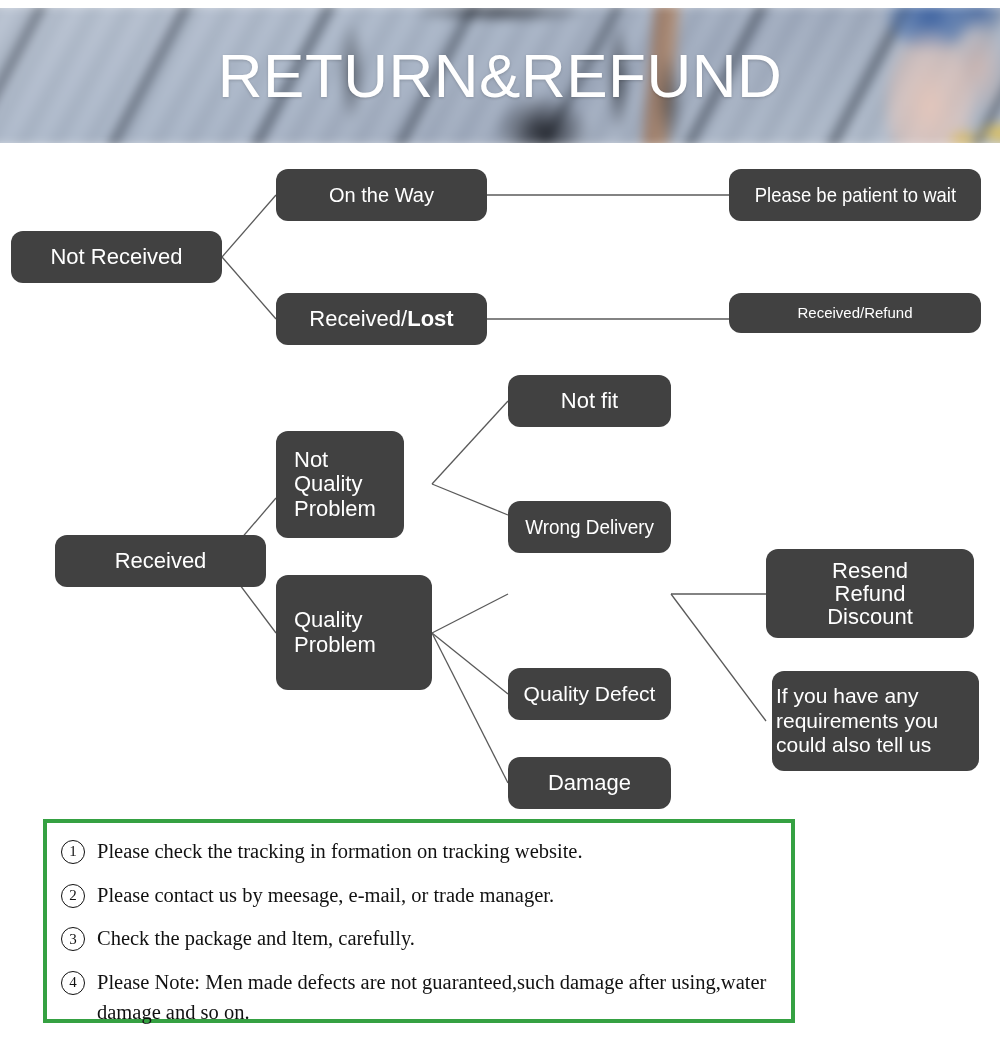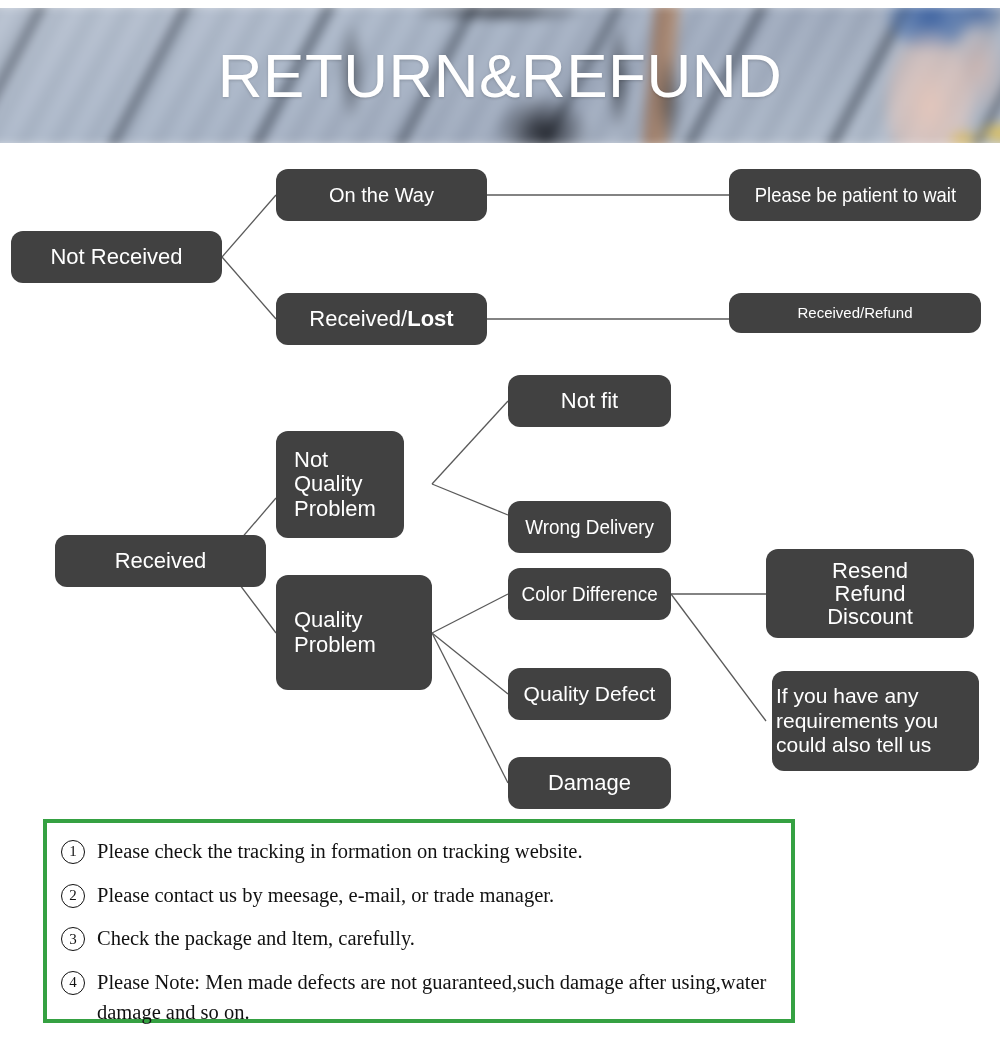--- a/index.html
+++ b/index.html
@@ -225,23 +225,20 @@
   </div>
 
   <div class="node center" style="left:508px; top:232px; width:163px; height:52px; font-size:22px;text-align:center;">
     <span>Not fit</span>
   </div>
 
   <div class="node center" style="left:508px; top:346px; width:163px; height:52px; font-size:21px;margin-top:12px;">
     <span class="cond" style="display:inline-block; transform:scaleX(.9);">Wrong Delivery</span>
   </div>
 
-  <div class="node center" style="left:508px; top:425px; width:163px; height:52px; font-size:21px;">
-    <span class="cond" style="display:inline-block; transform:scaleX(.9);">Color Difference</span>
-  </div>
 
   <div class="node center" style="left:508px; top:525px; width:163px; height:52px; font-size:21px;">
     <span>Quality Defect</span>
   </div>
 
   <div class="node center" style="left:508px; top:614px; width:163px; height:52px; font-size:22px;">
     <span>Damage</span>
   </div>
 
   <div class="node center" style="left:766px; top:406px; width:208px; height:89px; font-size:22px; white-space:pre-line; line-height:1.06;">

